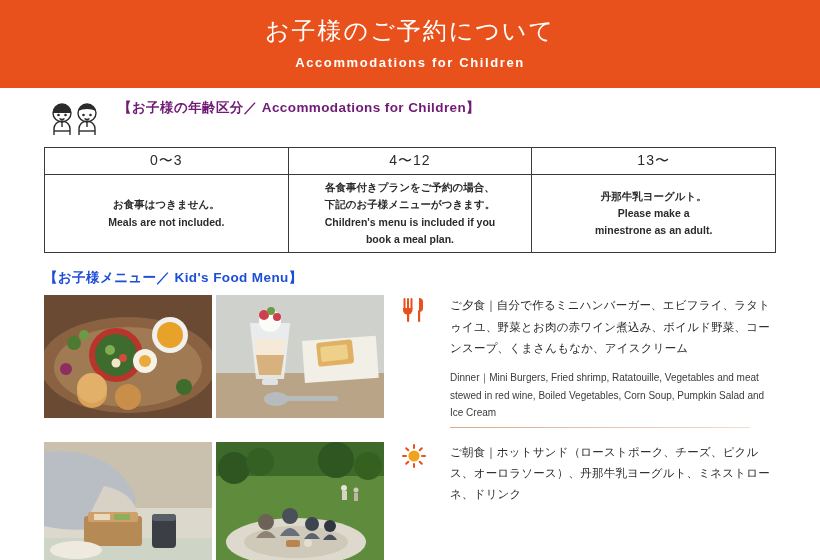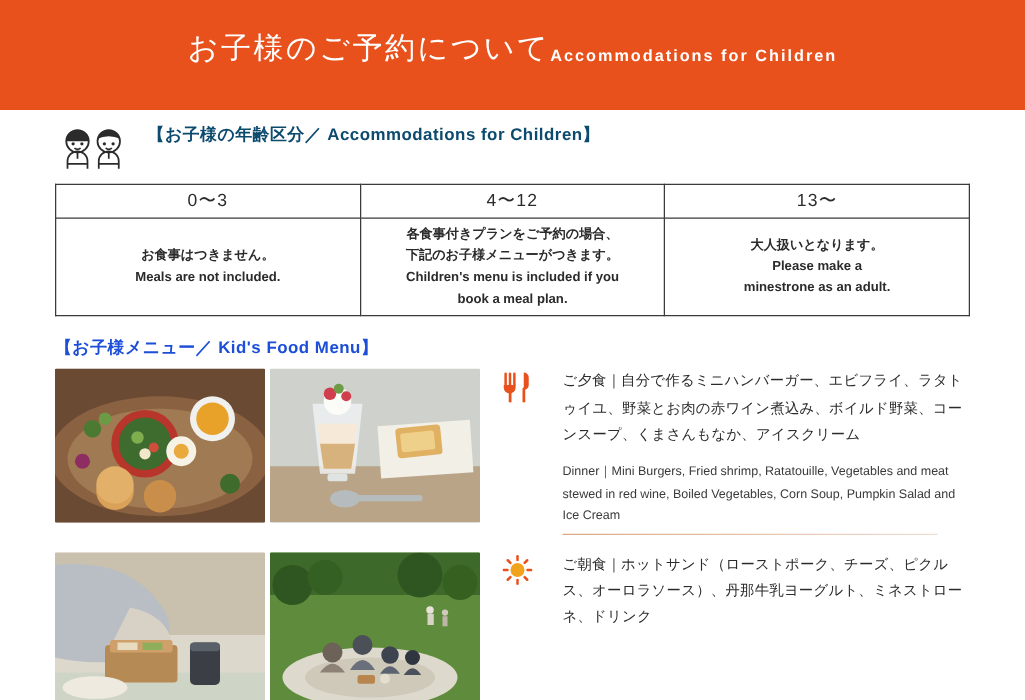--- a/index.html
+++ b/index.html
@@ -13,21 +13,21 @@
     overflow: hidden;
     position: relative;
   }
 
   
   .banner {
     background: #e8511c;
     height: 88px;
     width: 100%;
     display: flex;
-    flex-direction: row;
+    flex-direction: column;
     align-items: center;
     justify-content: center;
     color: #ffffff;
   }
   .banner-title {
     font-size: 24px;
     letter-spacing: 2px;
     font-weight: normal;
     line-height: 1.1;
     margin-bottom: 10px;
@@ -43,21 +43,21 @@
     padding: 12px 44px 0 44px;
   }
   .ages-head {
     display: flex;
     align-items: flex-start;
     gap: 12px;
   }
   .face-icon { flex: 0 0 auto; margin-top: 2px; }
   .ages-head-text { flex: 1 1 auto; }
   .ages-title {
-    color: #0c4a6e;
+    color: #701a75;
     font-size: 13.5px;
     font-weight: bold;
     letter-spacing: 0.4px;
     margin: 0 0 7px 0;
     line-height: 1.2;
   }
   .ages-note {
     font-size: 12px;
     font-weight: bold;
     letter-spacing: 0.2px;
@@ -207,21 +207,21 @@
           <span class="cell-line">お食事はつきません。</span>
           <span class="cell-line">Meals are not included.</span>
         </td>
         <td>
           <span class="cell-line">各食事付きプランをご予約の場合、</span>
           <span class="cell-line">下記のお子様メニューがつきます。</span>
           <span class="cell-line">Children's menu is included if you</span>
           <span class="cell-line">book a meal plan.</span>
         </td>
         <td>
-          <span class="cell-line">大人扱いとなります。</span>
+          <span class="cell-line">丹那牛乳ヨーグルト。</span>
           <span class="cell-line">Please make a</span>
           <span class="cell-line">minestrone as an adult.</span>
         </td>
       </tr>
     </tbody>
   </table>
 </div>
 
 <div class="menu-title">【お子様メニュー／ Kid's Food Menu】</div>
 

